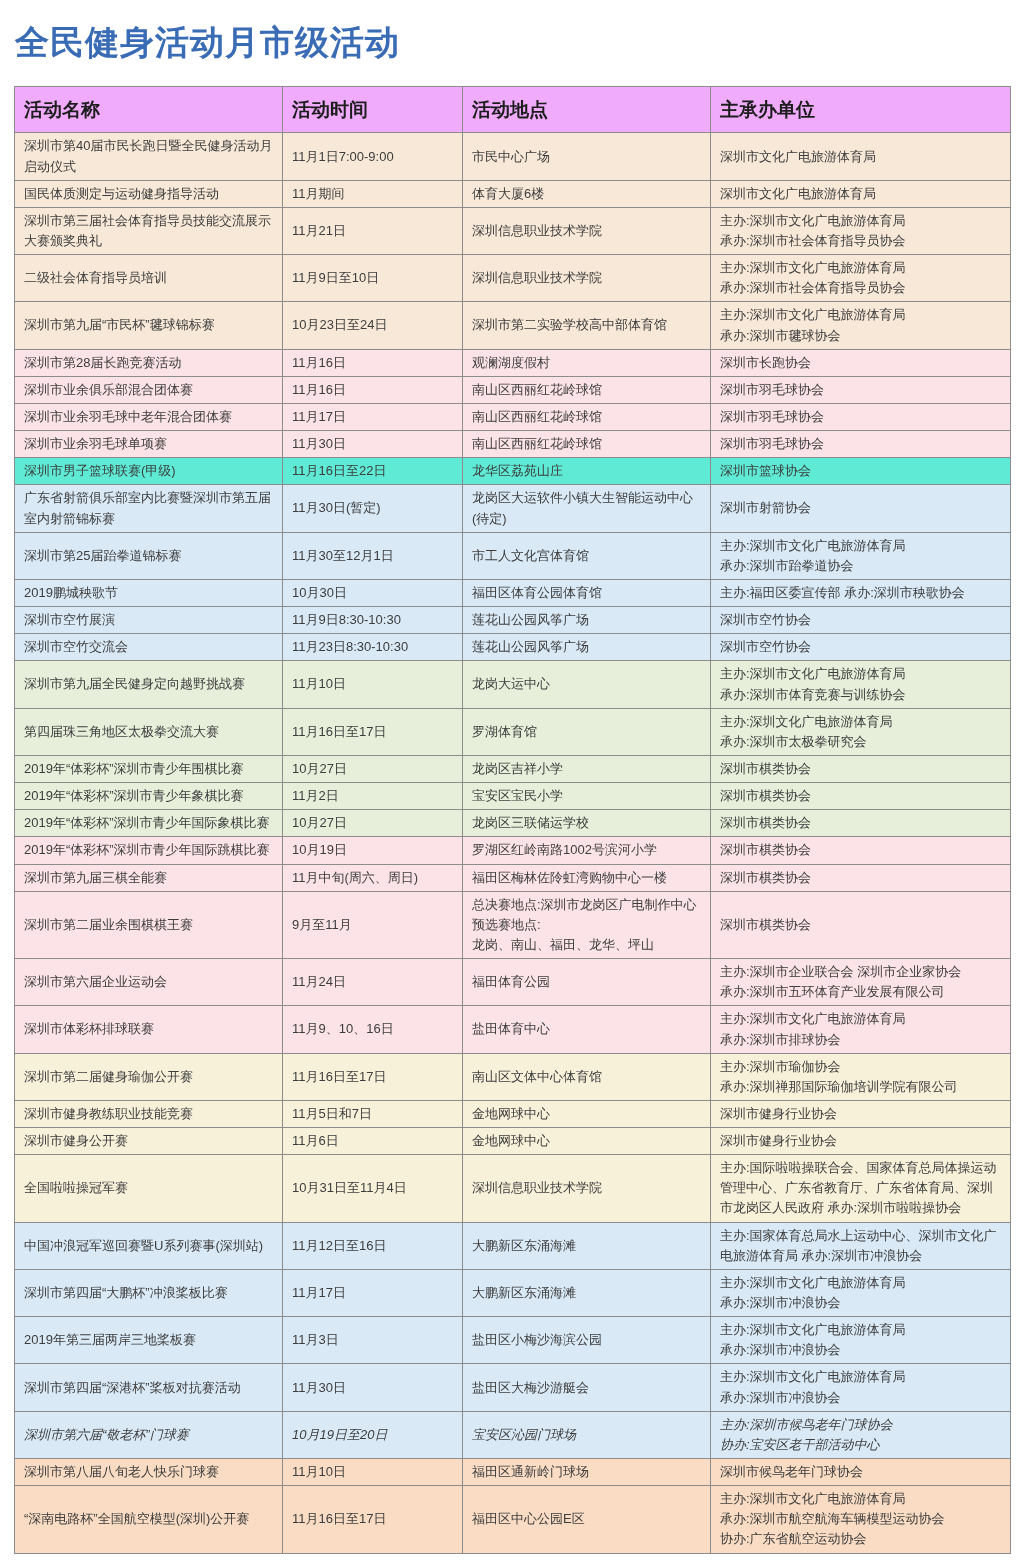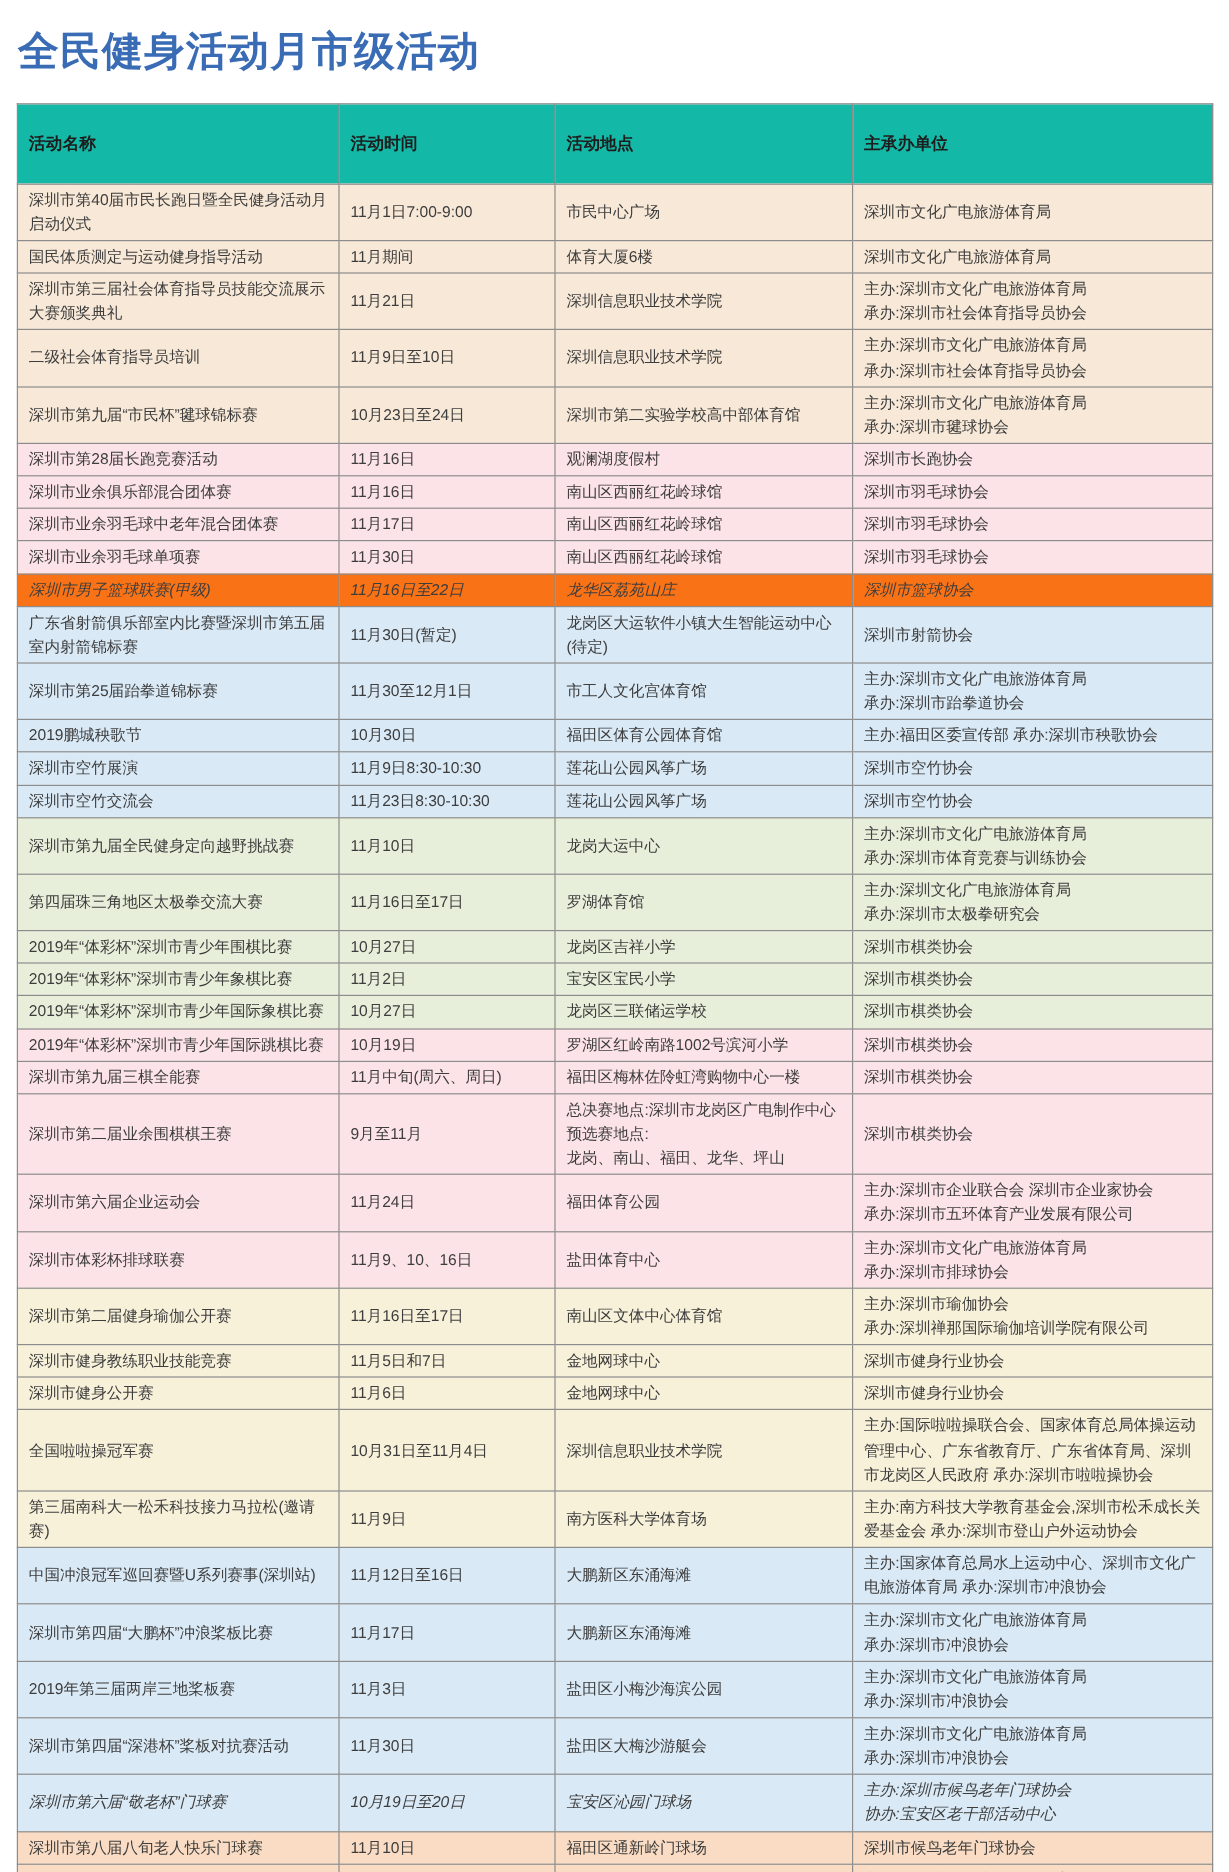--- a/index.html
+++ b/index.html
@@ -27,25 +27,25 @@
     padding: 3px 9px;
     font-size: 13px;
     line-height: 1.55;
     color: #3d3d3d;
     vertical-align: middle;
     text-align: left;
     white-space: pre-line;
     overflow-wrap: break-word;
   }
   th {
-    background: #14b8a6;
+    background: #f0abfc;
     color: #1d1d1d;
     font-weight: bold;
-    font-size: 14px;
-    padding: 22px 9px;
+    font-size: 19px;
+    padding: 8px 9px;
   }
 </style>
 </head>
 <body>
 
 <h1 class="page-title">全民健身活动月市级活动</h1>
 
 <table class="activities">
   <colgroup>
     <col style="width:268px">
@@ -121,21 +121,21 @@
     <td>深圳市羽毛球协会</td>
   </tr>
 
   <tr style="background: rgb(252, 227, 232);">
     <td>深圳市业余羽毛球单项赛</td>
     <td>11月30日</td>
     <td>南山区西丽红花岭球馆</td>
     <td>深圳市羽毛球协会</td>
   </tr>
 
-  <tr style="background: #f97316; font-style: italic;">
+  <tr style="background: #5eead4;">
     <td>深圳市男子篮球联赛(甲级)</td>
     <td>11月16日至22日</td>
     <td>龙华区荔苑山庄</td>
     <td>深圳市篮球协会</td>
   </tr>
 
   <tr style="background: rgb(217, 233, 246);">
     <td>广东省射箭俱乐部室内比赛暨深圳市第五届室内射箭锦标赛</td>
     <td>11月30日(暂定)</td>
     <td>龙岗区大运软件小镇大生智能运动中心(待定)</td>
@@ -269,26 +269,20 @@
     <td>深圳市健身行业协会</td>
   </tr>
 
   <tr style="background: rgb(247, 241, 218);">
     <td>全国啦啦操冠军赛</td>
     <td>10月31日至11月4日</td>
     <td>深圳信息职业技术学院</td>
     <td>主办:国际啦啦操联合会、国家体育总局体操运动管理中心、广东省教育厅、广东省体育局、深圳市龙岗区人民政府 承办:深圳市啦啦操协会</td>
   </tr>
 
-  <tr style="background: rgb(247, 241, 218);">
-    <td>第三届南科大一松禾科技接力马拉松(邀请赛)</td>
-    <td>11月9日</td>
-    <td>南方医科大学体育场</td>
-    <td>主办:南方科技大学教育基金会,深圳市松禾成长关爱基金会 承办:深圳市登山户外运动协会</td>
-  </tr>
 
   <tr style="background: rgb(217, 233, 246);">
     <td>中国冲浪冠军巡回赛暨U系列赛事(深圳站)</td>
     <td>11月12日至16日</td>
     <td>大鹏新区东涌海滩</td>
     <td>主办:国家体育总局水上运动中心、深圳市文化广电旅游体育局 承办:深圳市冲浪协会</td>
   </tr>
 
   <tr style="background: rgb(217, 233, 246);">
     <td>深圳市第四届“大鹏杯”冲浪桨板比赛</td>

